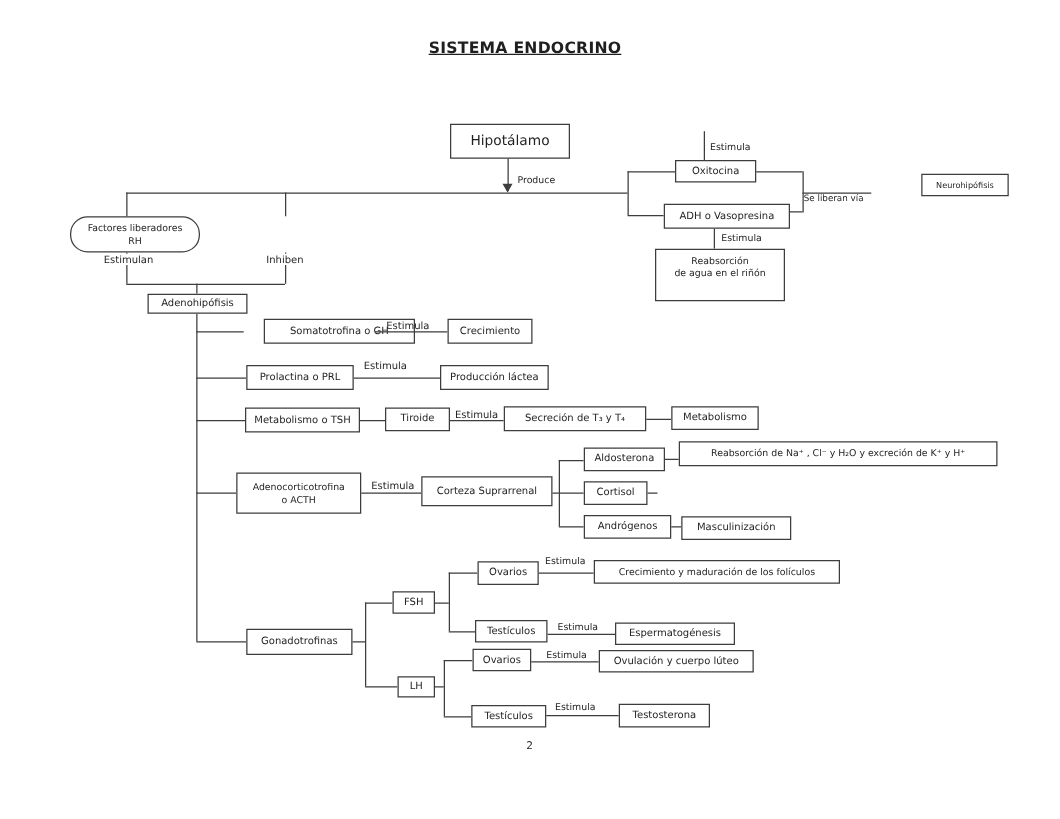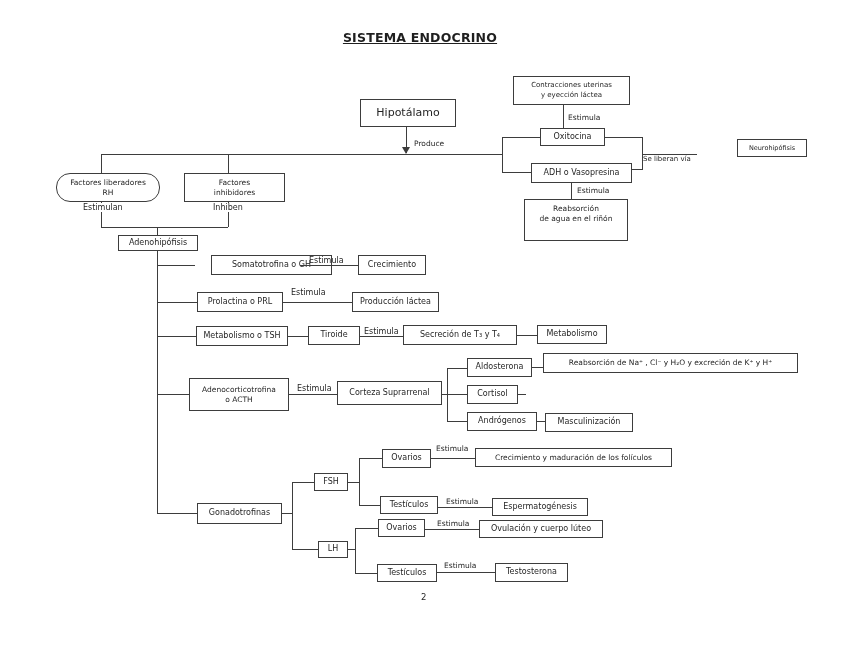--- a/index.html
+++ b/index.html
@@ -42,22 +42,20 @@
   <i class="vl" style="left:406px;top:127px;height:26px;"></i>
   <i class="arrow-down" style="left:402px;top:147px;"></i>
   <div class="lbl f75" style="left:414px;top:139px;">Produce</div>
 
   <i class="hl" style="left:101px;top:154px;width:401px;"></i>
   <i class="vl" style="left:101px;top:154px;height:19px;"></i>
   <i class="vl" style="left:228px;top:154px;height:19px;"></i>
 
   <div class="box f75" style="left:56px;top:173px;width:104px;height:29px;border-radius:14px;">Factores liberadores
 RH</div>
-  <div class="box f75" style="left:184px;top:173px;width:101px;height:29px;">Factores
-inhibidores</div>
   <i class="vl" style="left:101px;top:202px;height:25px;"></i>
   <i class="vl" style="left:228px;top:202px;height:25px;"></i>
   <div class="lbl bg" style="left:81px;top:203px;">Estimulan</div>
   <div class="lbl bg" style="left:211px;top:203px;">Inhiben</div>
   <i class="hl" style="left:101px;top:227px;width:127px;"></i>
   <i class="vl" style="left:157px;top:227px;height:8px;"></i>
 
   <div class="box" style="left:118px;top:235px;width:80px;height:16px;">Adenohipófisis</div>
   <i class="vl" style="left:157px;top:251px;height:262px;"></i>
 
@@ -134,22 +132,20 @@
   <div class="box" style="left:378px;top:519px;width:47px;height:18px;">Ovarios</div>
   <i class="hl" style="left:425px;top:529px;width:54px;"></i>
   <div class="lbl f75" style="left:437px;top:519px;">Estimula</div>
   <div class="box" style="left:479px;top:520px;width:124px;height:18px;">Ovulación y cuerpo lúteo</div>
   <i class="hl" style="left:355px;top:573px;width:22px;"></i>
   <div class="box" style="left:377px;top:564px;width:60px;height:18px;">Testículos</div>
   <i class="hl" style="left:437px;top:572px;width:58px;"></i>
   <div class="lbl f75" style="left:444px;top:561px;">Estimula</div>
   <div class="box" style="left:495px;top:563px;width:73px;height:19px;">Testosterona</div>
 
-  <div class="box f7" style="left:513px;top:76px;width:117px;height:29px;">Contracciones uterinas
-y eyección láctea</div>
   <i class="vl" style="left:563px;top:105px;height:23px;"></i>
   <div class="lbl f75" style="left:568px;top:113px;">Estimula</div>
   <div class="box" style="left:540px;top:128px;width:65px;height:18px;">Oxitocina</div>
   <i class="vl" style="left:502px;top:137px;height:35px;"></i>
   <i class="hl" style="left:502px;top:137px;width:38px;"></i>
   <i class="hl" style="left:502px;top:172px;width:29px;"></i>
   <div class="box" style="left:531px;top:163px;width:101px;height:20px;">ADH o Vasopresina</div>
   <i class="vl" style="left:642px;top:137px;height:33px;"></i>
   <i class="hl" style="left:605px;top:137px;width:37px;"></i>
   <i class="hl" style="left:632px;top:169px;width:10px;"></i>

